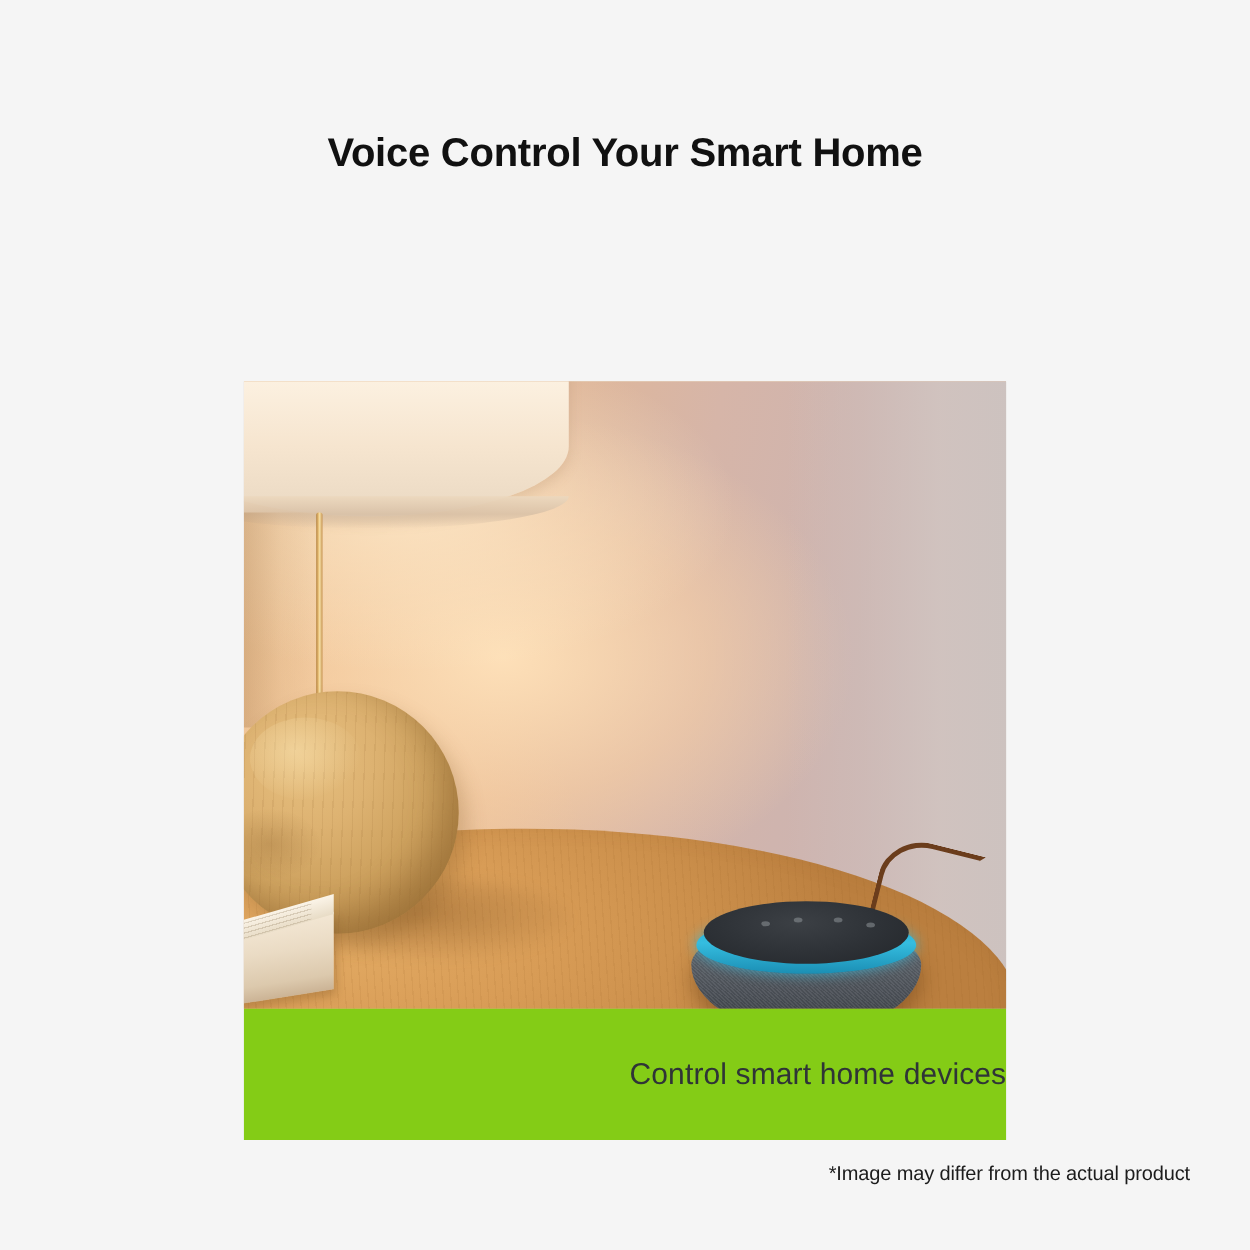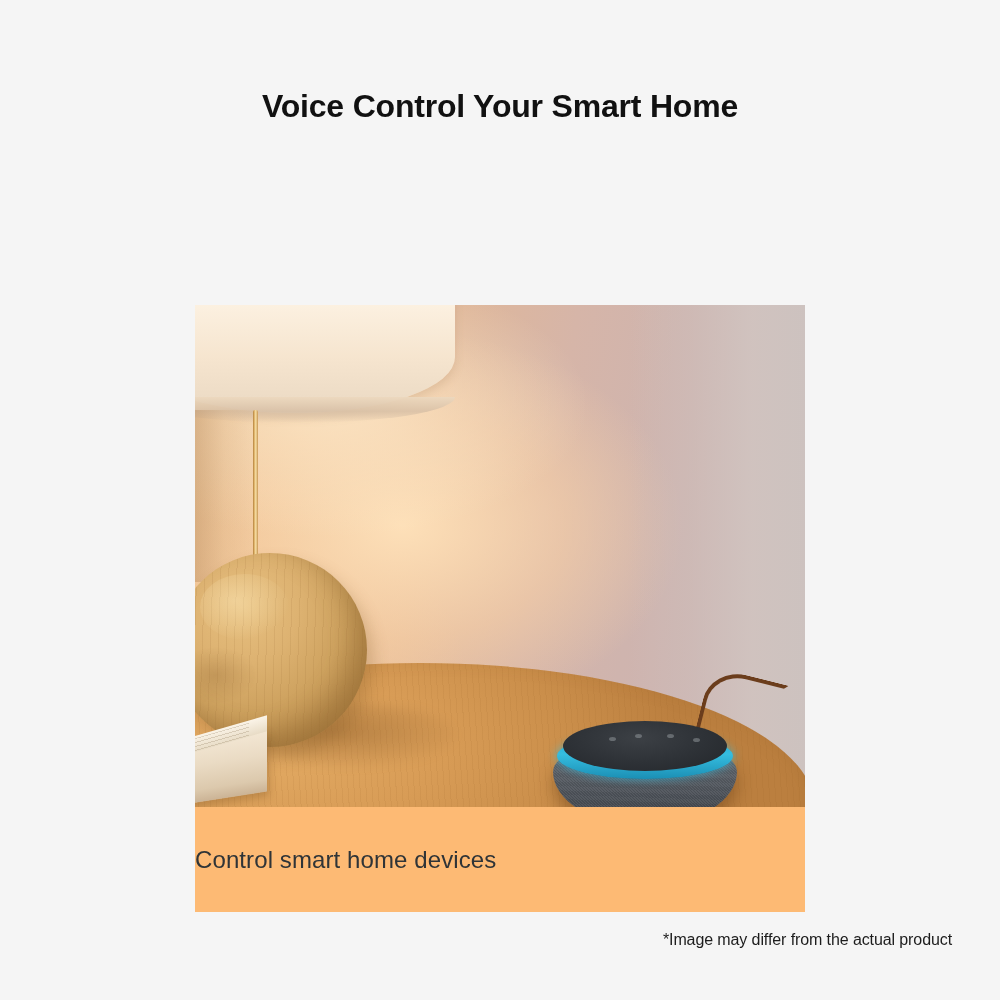--- a/index.html
+++ b/index.html
@@ -18,21 +18,21 @@
   .page {
     position: absolute;
     inset: 0;
     background: #f5f5f5;
   }
 
   
   .heading-block {
     position: absolute;
     left: 0;
-    top: 88px;
+    top: 104px;
     width: 1000px;
     text-align: center;
   }
   .headline {
     font-size: 32px;
     font-weight: bold;
     color: #111111;
     letter-spacing: -0.2px;
     line-height: 1.15;
     margin: 0;
@@ -358,24 +358,24 @@
     transform: rotate(14deg);
   }
 
   
   .caption-band {
     position: absolute;
     left: 0;
     top: 502px;
     width: 610px;
     height: 105px;
-    background: #fdba74;
+    background: #84cc16;
     display: flex;
     align-items: center;
-    justify-content: flex-start;
+    justify-content: flex-end;
   }
   .caption-text {
     font-size: 24px;
     color: #2f3437;
     letter-spacing: 0.1px;
   }
 
   
   .footnote {
     position: absolute;

